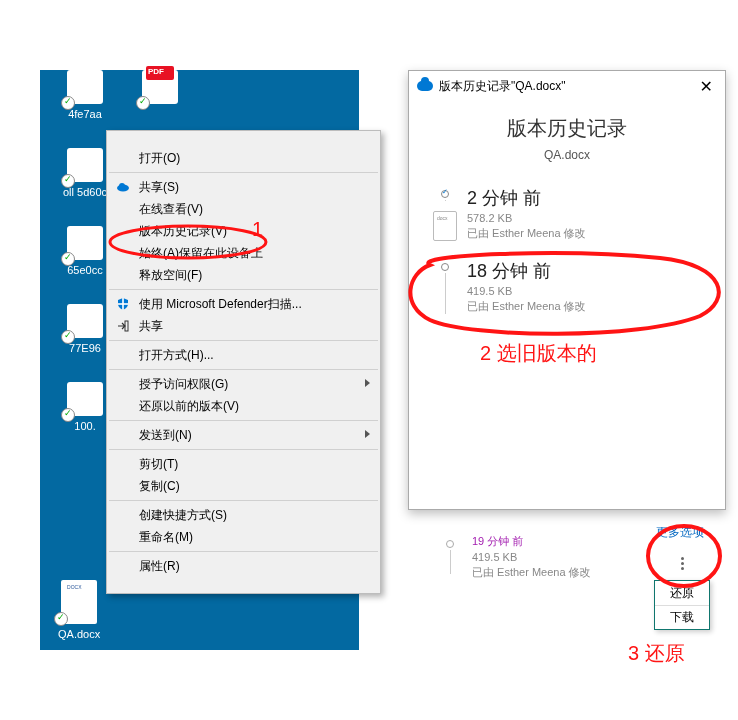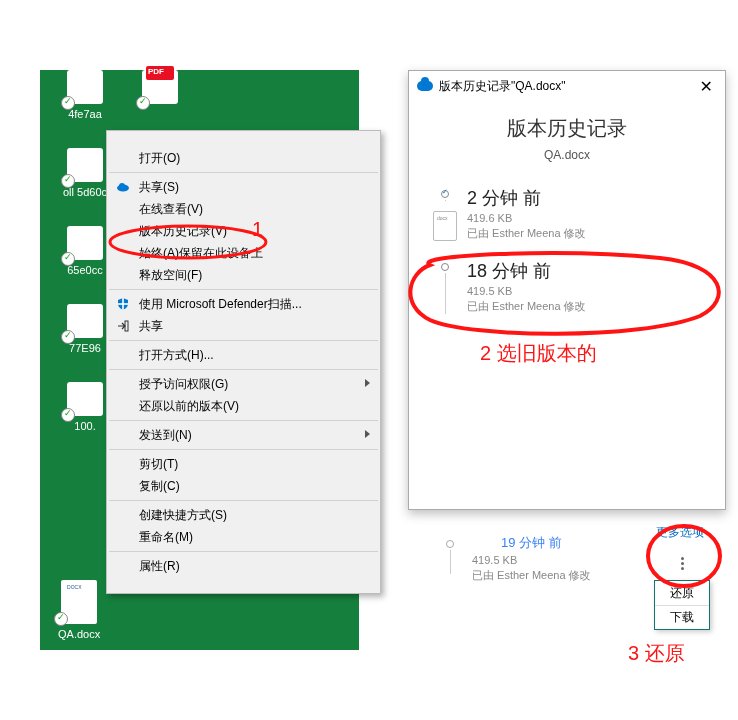--- a/index.html
+++ b/index.html
@@ -11,21 +11,21 @@
     height: 720px;
     position: relative;
     overflow: hidden;
   }
 
   
   .desktop {
     position: absolute;
     left: 40px; top: 70px;
     width: 319px; height: 580px;
-    background: #15803d;
+    background: #0369a1;
   }
   .icon-col {
     position: absolute;
     left: 15px; top: 0;
     display: flex;
     flex-direction: column;
     gap: 28px;
     color: #fff;
   }
   .d-icon { display: flex; flex-direction: column; align-items: center; width: 60px; }
@@ -159,21 +159,21 @@
 
   
   .row3 {
     position:absolute; left: 418px; top: 530px;
     width: 308px; height: 64px;
     display:flex; padding: 4px 10px;
   }
   .row3 .leftcol { width: 44px; display:flex; flex-direction:column; align-items:center;}
   .row3 .leftcol .dot { width:8px;height:8px;border:1px solid #aaa;border-radius:50%;margin-top:6px;}
   .row3 .leftcol .vline { width:1px; height:24px; background:#ccc; margin-top:2px;}
-  .row3 .info .time{font-size:13px;color:#3b82f6;text-align:center;}
+  .row3 .info .time{font-size:11px;color:#a21caf;}
   .row3 .info .size{font-size:11px;color:#888;margin-top:2px;}
   .row3 .info .auth{font-size:11px;color:#888;margin-top:2px;}
   .more-link {
     position:absolute; right:22px; top:-6px;
     font-size:12px; color:#0066c0;
   }
 
   .dots-btn {
     position:absolute; left: 666px; top: 548px;
     width:32px; height:30px;
@@ -346,21 +346,21 @@
   <div class="panel-sub">QA.docx</div>
 
   <div class="ver-row">
     <div class="leftcol">
       <div class="dot current"></div>
       <div class="vline"></div>
       <div class="docico"></div>
     </div>
     <div class="info">
       <div class="time">2 分钟 前</div>
-      <div class="size">419.6 KB</div>
+      <div class="size">578.2 KB</div>
       <div class="auth">已由 Esther Meena 修改</div>
     </div>
   </div>
 
   <div class="ver-row">
     <div class="leftcol">
       <div class="dot"></div>
       <div class="vline"></div>
     </div>
     <div class="info">

